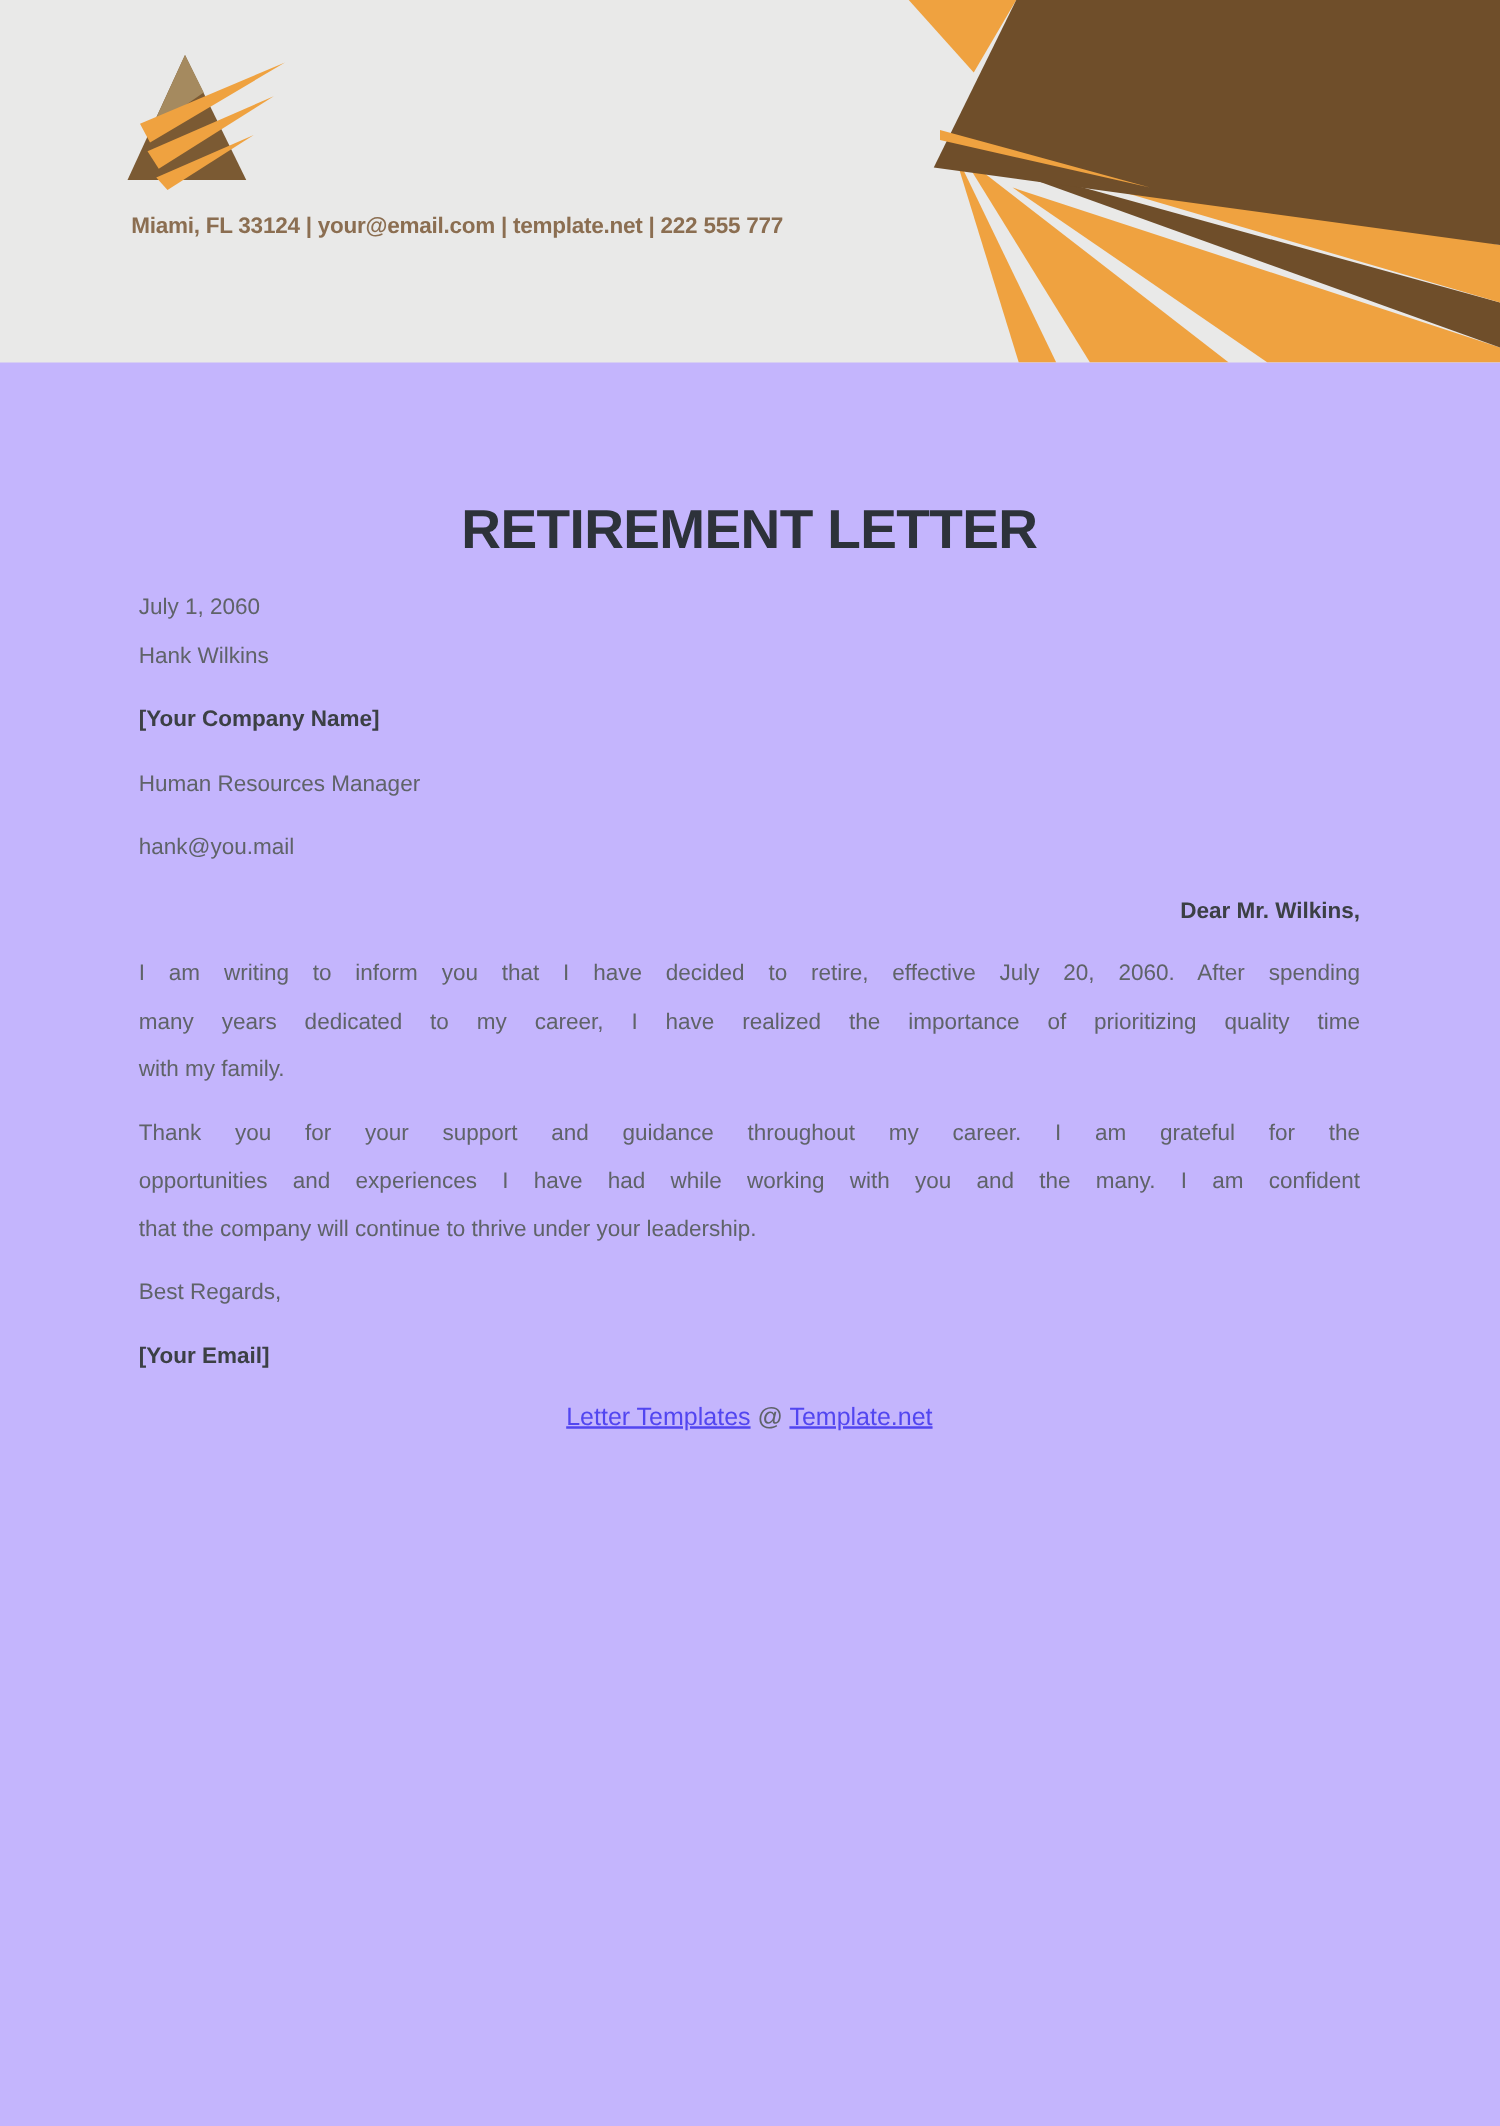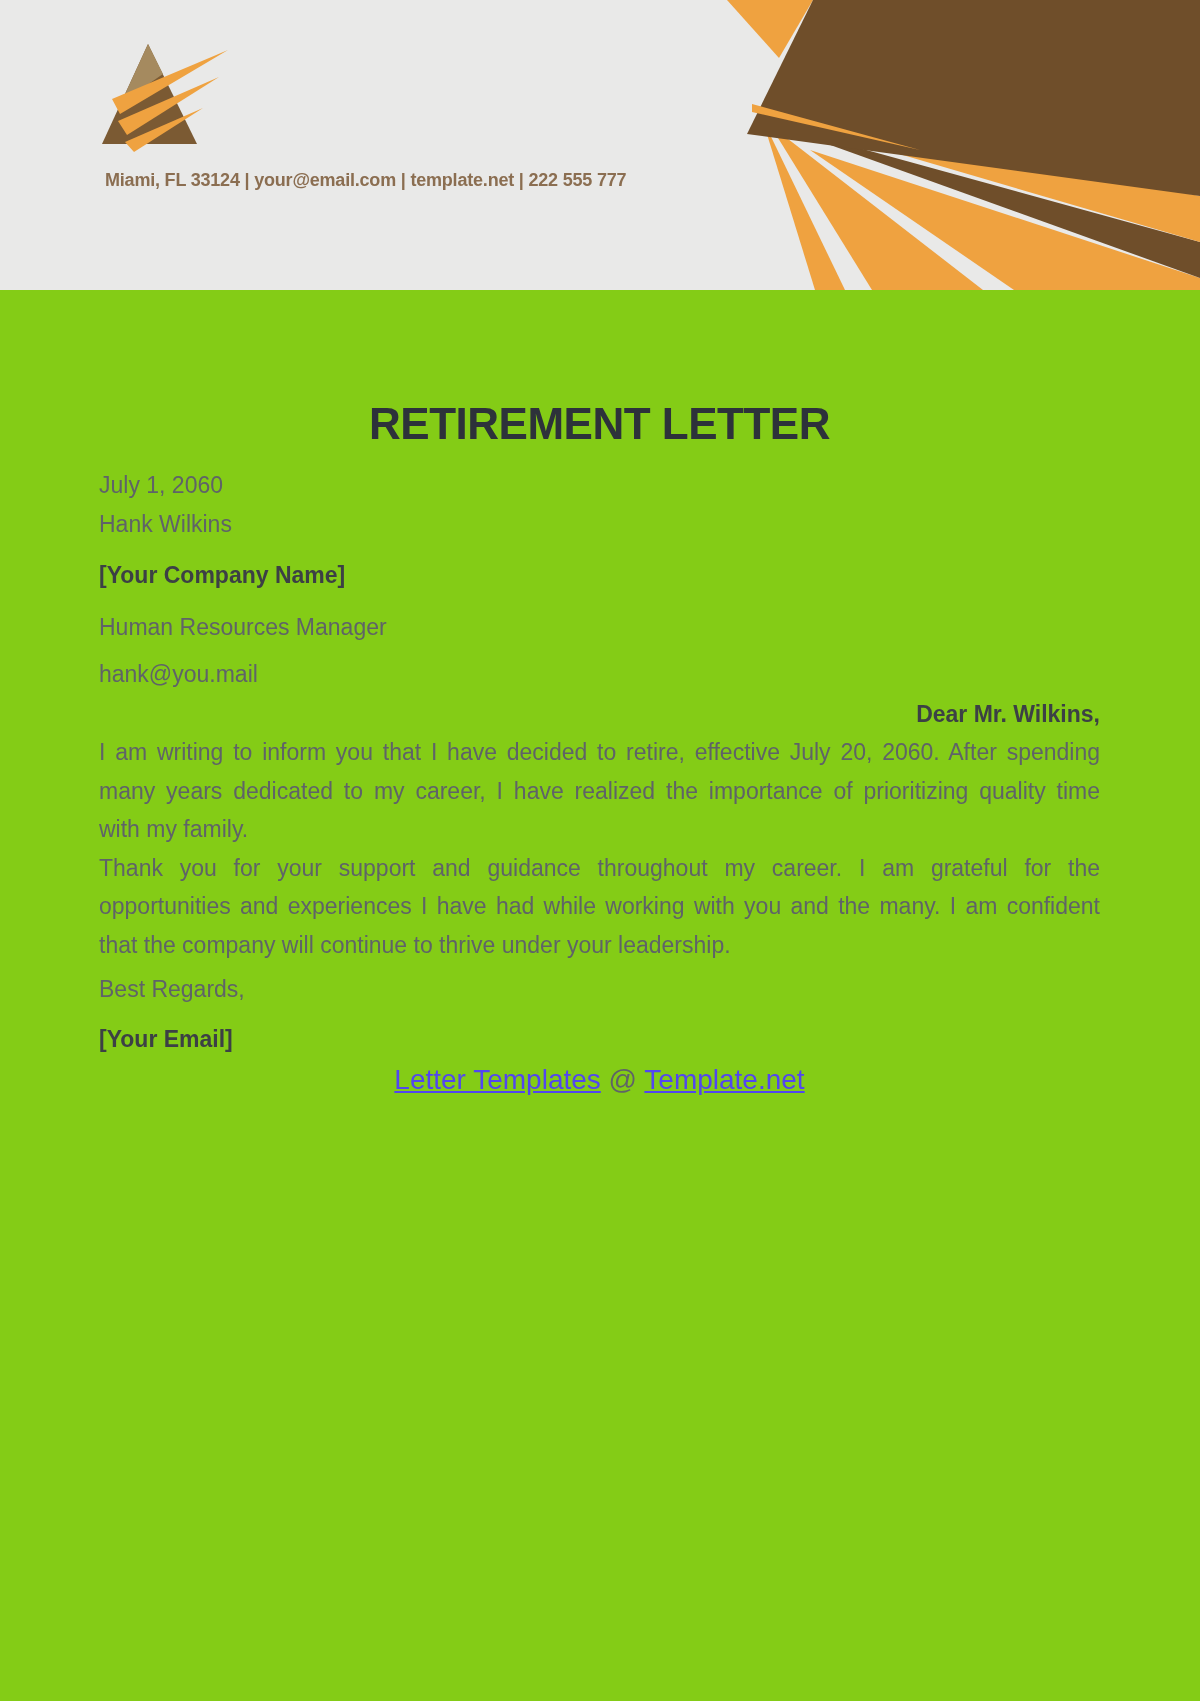--- a/index.html
+++ b/index.html
@@ -1,19 +1,19 @@
 <!DOCTYPE html>
 <html><head>
 <meta charset="utf-8">
 <style>
   html,body{margin:0;padding:0;background:#ffffff;}
   .page{
     position:relative;
     width:1200px;height:1701px;
-    background:#84cc16;
+    background:#c4b5fd;
     font-family:"Liberation Sans","DejaVu Sans",sans-serif;
     overflow:hidden;
   }
   
   .letterhead{
     position:absolute;top:0;left:0;
     width:1200px;height:290px;
     background:#E9E9E8;
   }
   .letterhead svg{position:absolute;top:0;left:0;display:block;}
@@ -28,36 +28,36 @@
     width:1001px;
   }
   .title{
     margin:113px 0 0 0;
     font-size:44px;line-height:42px;font-weight:700;
     letter-spacing:-0.5px;
     color:#2D323A;
     text-align:center;
   }
   .para{
-    margin:0;
-    font-size:23px;line-height:38.5px;
+    margin:12px;
+    font-size:18px;line-height:38.5px;
     color:#5F6368;
   }
   .bold{font-weight:700;color:#3C4045;}
   .mt21{margin-top:21px;}
   .mt13{margin-top:13px;}
   .mt9{margin-top:9px;}
   .mt6{margin-top:6px;}
   .mt2{margin-top:2px;}
   .mt11{margin-top:11px;}
   .mt1{margin-top:1px;text-align:right;}
   .jline{ text-align:justify; text-align-last:justify; }
   .footer-line{
     margin-top:3px;
-    font-size:28px;line-height:38.5px;
+    font-size:20px;line-height:38.5px;
     text-align:center;
     color:#5F6368;
   }
   .footer-line a{
     color:#5246F0;text-decoration:underline;cursor:pointer;
   }
 </style>
 </head>
 <body>
 

